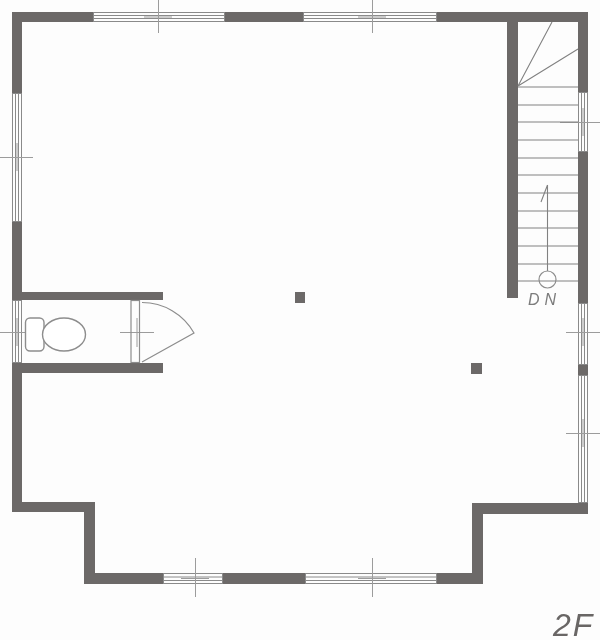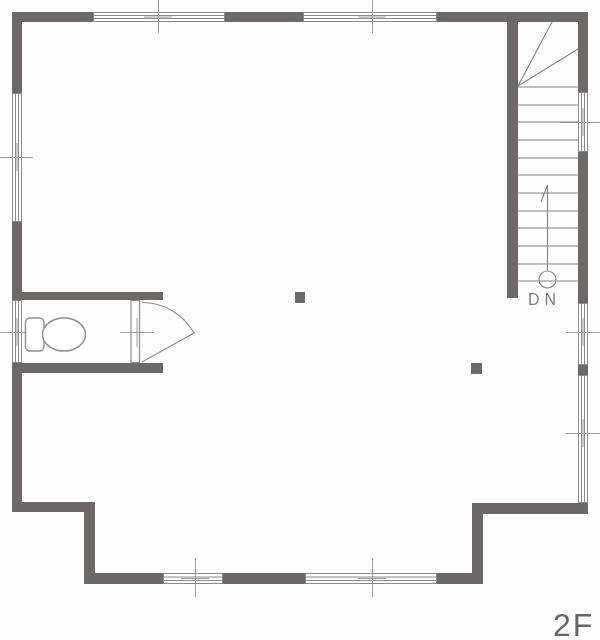--- a/index.html
+++ b/index.html
@@ -5,20 +5,21 @@
   html,body{margin:0;padding:0;}
   body{
     width:600px;height:640px;
     background:var(--background,#fdfdfd);
     font-family:"Liberation Sans",sans-serif;
     overflow:hidden;
   }
   #plan{
     position:relative;width:600px;height:640px;
     background:var(--background,#fdfdfd);
+    font-style:italic;
   }
   #plan svg{position:absolute;left:0;top:0;}
   .wall{fill:var(--wall,#6c6968);stroke:none;}
   .win-bg{fill:var(--background,#fdfdfd);stroke:none;}
   .wline{stroke:var(--window_line,#8a8a8a);stroke-width:1;fill:none;}
   .tick{stroke:var(--tick,#9c9c9c);stroke-width:1;fill:none;}
   .sline{stroke:var(--stair_line,#818181);stroke-width:1.1;fill:none;}
   .fixture{stroke:var(--fixture_line,#8d8d8d);stroke-width:1.4;fill:#ffffff;}
   .fixture-open{stroke:var(--fixture_line,#8d8d8d);stroke-width:1.2;fill:none;}
   .label{position:absolute;user-select:none;white-space:nowrap;}

